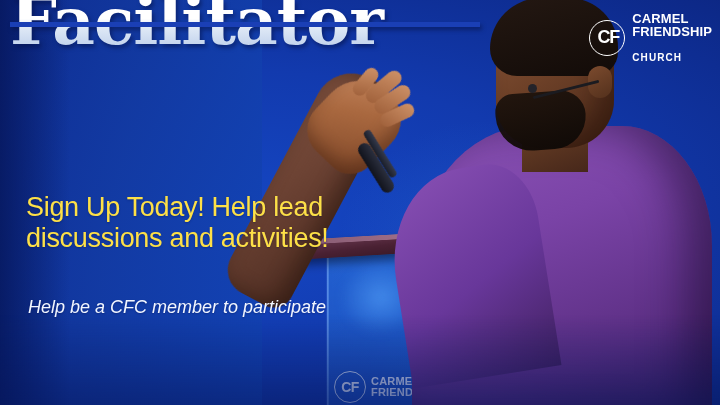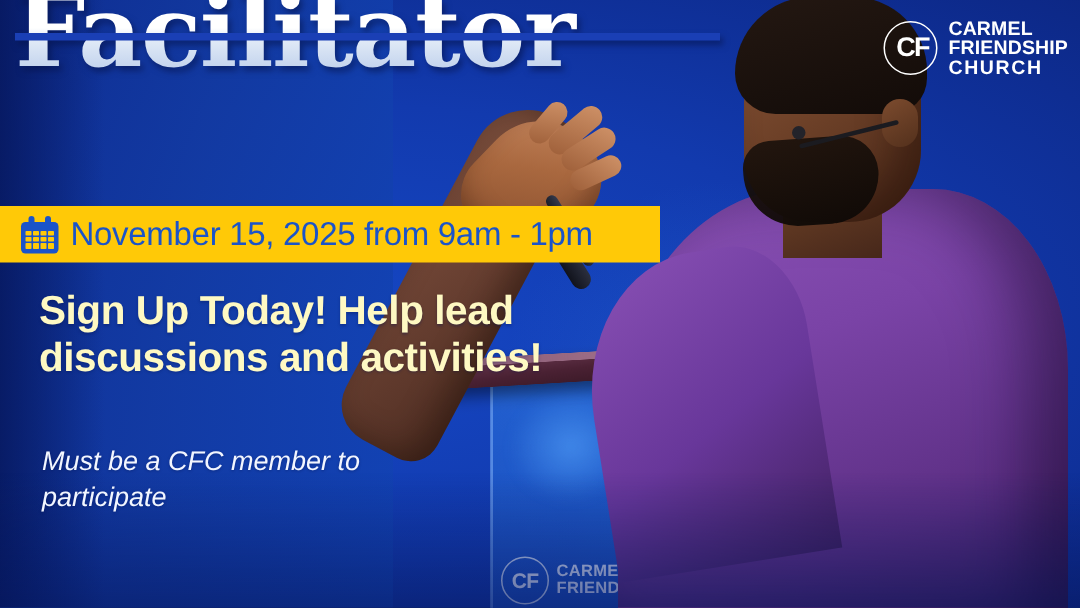--- a/index.html
+++ b/index.html
@@ -333,23 +333,23 @@
     letter-spacing: -.2px;
     white-space: nowrap;
   }
 
   
   .headline {
     position: absolute;
     left: 26px; top: 192px;
     width: 420px;
     font-size: 27px;
-    font-weight: 700;
+    font-weight: 400;
     line-height: 1.16;
-    color: #fef9c3;
+    color: #fde047;
     letter-spacing: -.3px;
     z-index: 6;
     text-shadow: 0 1px 2px rgba(6,20,80,.35);
   }
 
   
   .note {
     position: absolute;
     left: 28px; top: 295px;
     width: 300px;
@@ -399,25 +399,25 @@
     line-height: 1.0;
   }
   .logo-text .l1,
   .logo-text .l2 {
     font-size: 13px;
     font-weight: 700;
     letter-spacing: .1px;
     display: block;
   }
   .logo-text .l3 {
-    font-size: 13px;
+    font-size: 10px;
     font-weight: 700;
     letter-spacing: 1.1px;
     display: block;
-    margin-top: 0;
+    margin-top: 15px;
   }
 </style>
 </head>
 <body>
 
 <div id="flyer">
 
   <div class="bg-base"></div>
   <div class="bg-left-panel"></div>
   <div class="bg-glow"></div>
@@ -459,46 +459,24 @@
     </div>
   </div>
 
   <div class="bg-edge-l"></div>
   <div class="bg-edge-b"></div>
 
   <div class="title">
     <div class="title-line tl1">Facilitator<span class="stripe" style="top: 52%;"></span></div>
   </div>
 
-  <div class="date-banner">
-    <span class="cal-icon">
-      <span class="cal-tab t1"></span>
-      <span class="cal-tab t2"></span>
-      <span class="cal-body"></span>
-      <span class="cal-grid">
-        <i></i>
-          <i></i>
-          <i></i>
-          <i></i>
-          <i></i>
-          <i></i>
-          <i></i>
-          <i></i>
-          <i></i>
-          <i></i>
-          <i></i>
-          <i></i>
-      </span>
-    </span>
-    <span class="date-text">November 15, 2025 from 9am - 1pm</span>
-  </div>
 
   <div class="headline">Sign Up Today! Help lead discussions and activities!</div>
 
-  <div class="note">Must be a CFC member to participate</div>
+  <div class="note">Help be a CFC member to participate</div>
 
   <div class="logo">
     <span class="logo-mark">
       <span class="circle"></span>
       <span class="cf">CF</span>
     </span>
     <span class="logo-text">
       <span class="l1">CARMEL</span>
       <span class="l2">FRIENDSHIP</span>
       <span class="l3">CHURCH</span>

